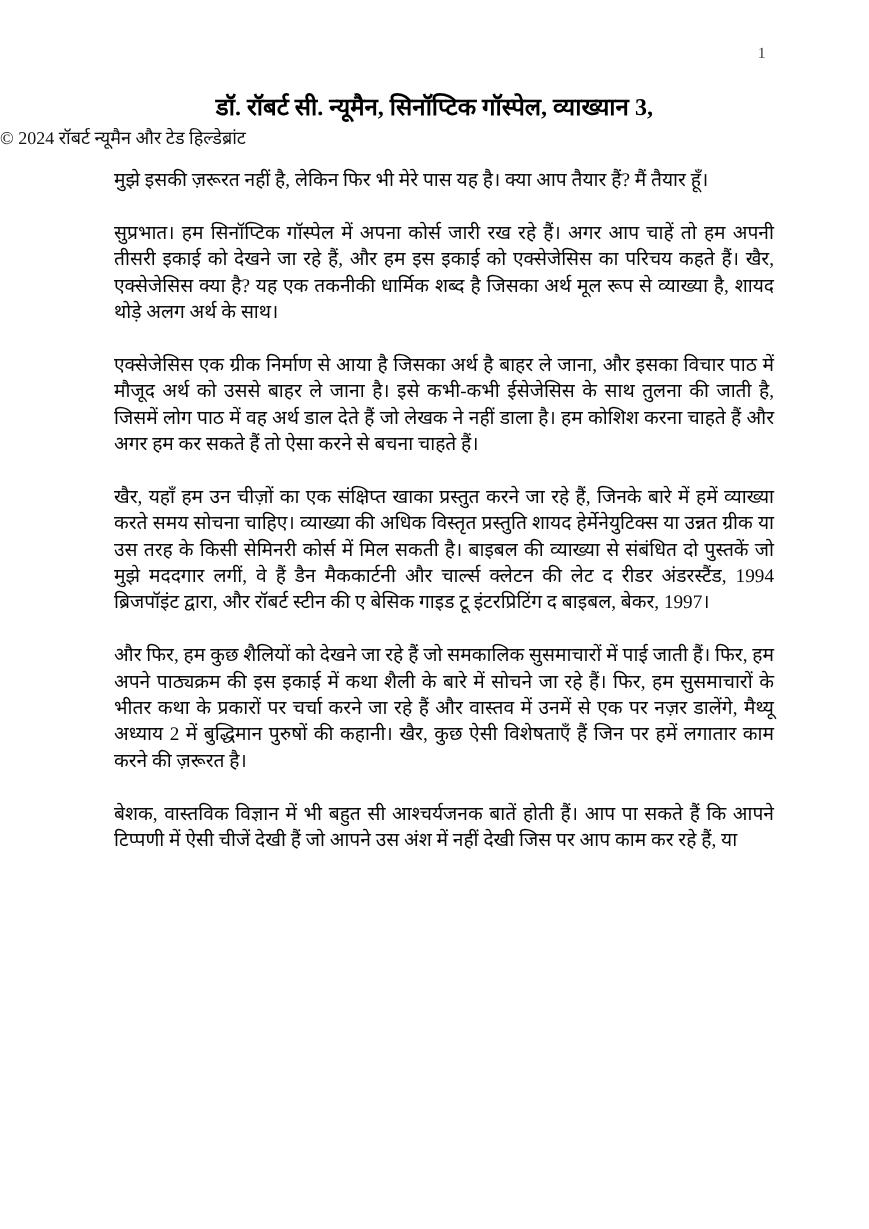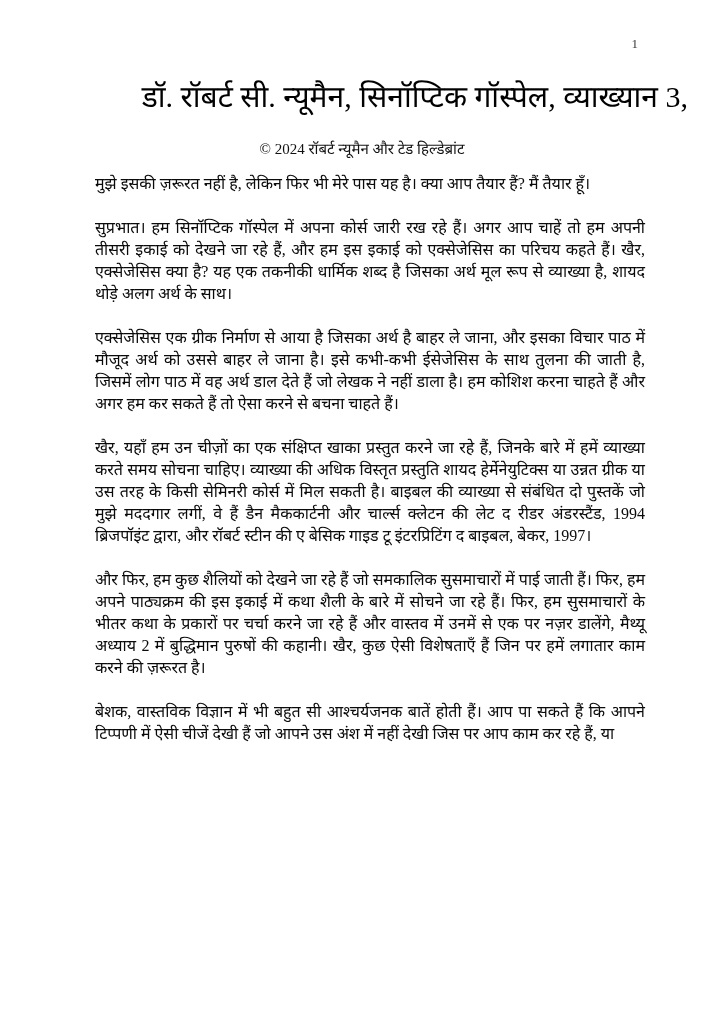--- a/index.html
+++ b/index.html
@@ -24,29 +24,29 @@
   .page-number {
     position: absolute;
     top: 37px;
     right: 86px;
     font-size: 13px;
     color: #3a3a3a;
     line-height: 1;
   }
   .title {
     margin: 76px 36px 0 36px;
-    text-align: right;
-    font-size: 30px;
-    font-weight: 400;
+    text-align: center;
+    font-size: 20px;
+    font-weight: 700;
     line-height: 1.42;
     color: #000000;
   }
   .copyright {
-    margin-top: 19px;
-    text-align: center;
+    margin-top: 0;
+    text-align: left;
     font-size: 15px;
     color: #111111;
   }
   .body-text {
     margin: 15px 79px 0 83px;
     font-size: 16px;
     line-height: 22px;
     text-align: justify;
     color: #0a0a0a;
   }

